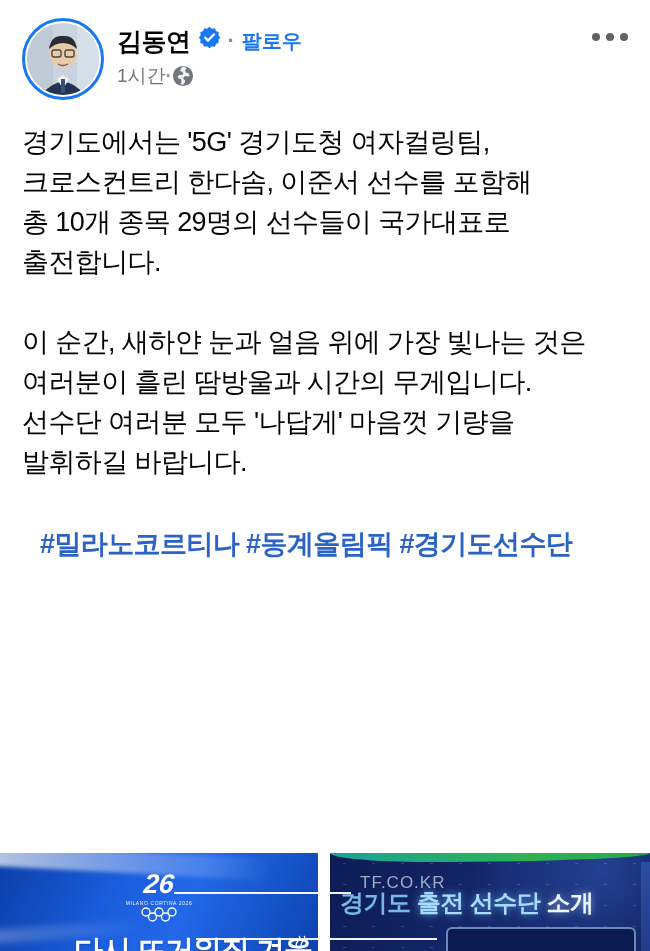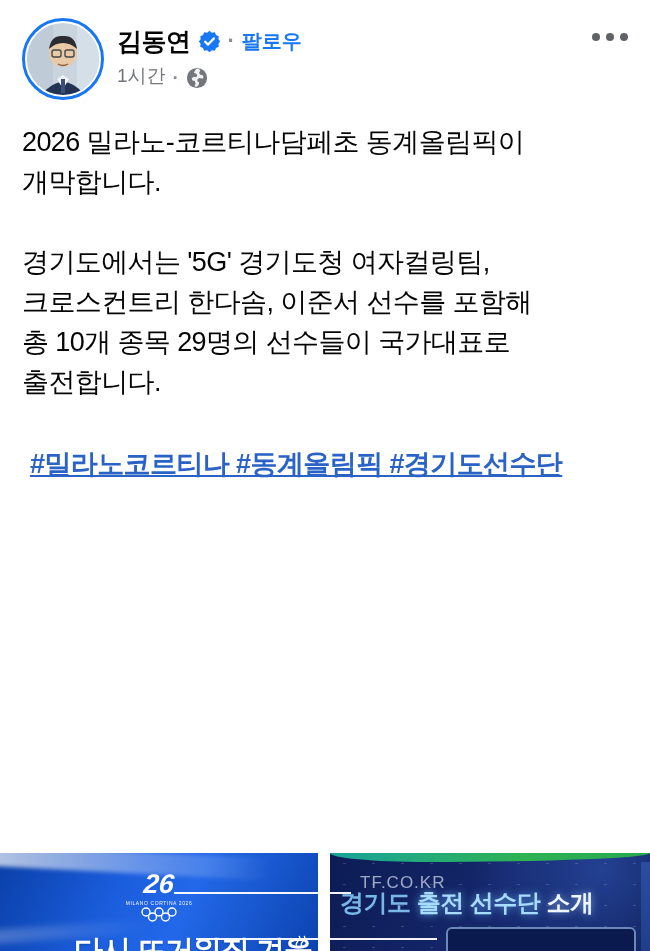--- a/index.html
+++ b/index.html
@@ -10,36 +10,36 @@
     -webkit-font-smoothing:antialiased;
   }
   
   .post-header{position:relative;padding:18px 22px 0;display:flex;}
   .avatar-ring{
     width:72px;height:72px;border:3px solid #1877F2;border-radius:50%;
     padding:2px;box-sizing:content-box;flex-shrink:0;background:#fff;cursor:pointer;
   }
   .avatar{width:72px;height:72px;border-radius:50%;overflow:hidden;display:block;}
   .header-text{margin-left:13px;padding-top:8px;}
-  .name-row{display:flex;align-items:center;gap:7px;line-height:30px;}
+  .name-row{display:flex;gap:7px;line-height:30px;}
   .author-name{font-size:25px;font-weight:bold;color:#050505;letter-spacing:-0.5px;cursor:pointer;}
   .badge{width:23px;height:23px;display:inline-block;}
   .sep-dot{color:#8a8d91;font-weight:bold;font-size:22px;}
   .follow{color:#1877F2;font-size:20px;font-weight:bold;cursor:pointer;}
-  .meta-row{display:flex;align-items:flex-end;gap:7px;margin-top:7px;color:#73767b;font-size:19px;}
+  .meta-row{display:flex;align-items:center;margin-top:7px;color:#73767b;font-size:19px;}
   .menu-dots{position:absolute;top:33px;right:22px;display:flex;gap:6px;cursor:pointer;}
   .menu-dots span{width:8px;height:8px;border-radius:50%;background:#5f6266;}
   
   .post-text{padding:22px 22px 0;}
   .para{
     white-space:pre-line;margin:0 0 40px;
     font-size:27px;line-height:40px;color:#050505;letter-spacing:-0.6px;
   }
-  .hashtags{margin:8px;font-size:27px;line-height:44px;font-weight:bold;
-    color:#2a63c5;letter-spacing:-0.6px;text-decoration:underline;}
+  .hashtags{margin:18px;font-size:27px;line-height:44px;font-weight:bold;
+    color:#2a63c5;letter-spacing:-0.6px;}
   .hashtags span{cursor:pointer;display:block;}
   
   .attachments{position:absolute;left:0;top:853px;width:650px;height:98px;display:flex;}
   .att-left{
     position:relative;width:318px;height:98px;overflow:hidden;cursor:pointer;
     background:linear-gradient(115deg,#0a3fa8 0%,#1b5ede 38%,#2268e8 58%,#0c43b0 100%);
   }
   .streak{position:absolute;pointer-events:none;}
   .streak.s1{
     left:-50px;top:0px;width:430px;height:22px;
@@ -153,26 +153,28 @@
     </div>
   </div>
   <div class="menu-dots">
     <span></span>
     <span></span>
     <span></span>
   </div>
 </div>
 
 <div class="post-text">
-  <p class="para">2026 밀라노-코르티나담페초 동계올림픽이
-개막합니다.</p>
   <p class="para">경기도에서는 '5G' 경기도청 여자컬링팀,
 크로스컨트리 한다솜, 이준서 선수를 포함해
 총 10개 종목 29명의 선수들이 국가대표로
 출전합니다.</p>
+  <p class="para">이 순간, 새하얀 눈과 얼음 위에 가장 빛나는 것은
+여러분이 흘린 땀방울과 시간의 무게입니다.
+선수단 여러분 모두 '나답게' 마음껏 기량을
+발휘하길 바랍니다.</p>
   <p class="hashtags">
     <span>#밀라노코르티나 #동계올림픽 #경기도선수단</span>
   </p>
 </div>
 
 <div class="attachments">
 
   <div class="att-left">
     <div class="streak s1"></div>
     <div class="streak s2"></div>

